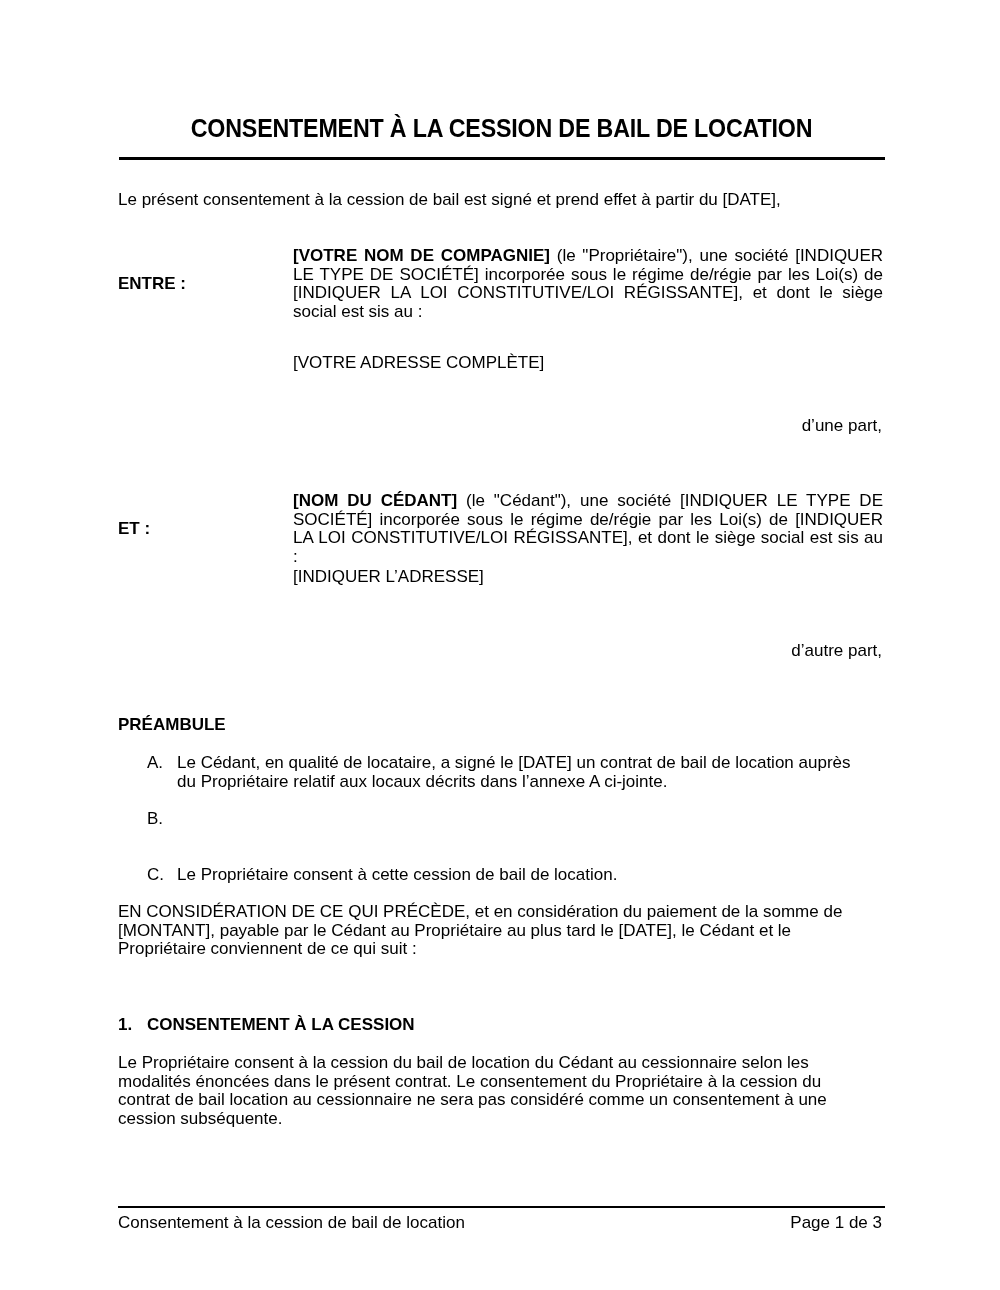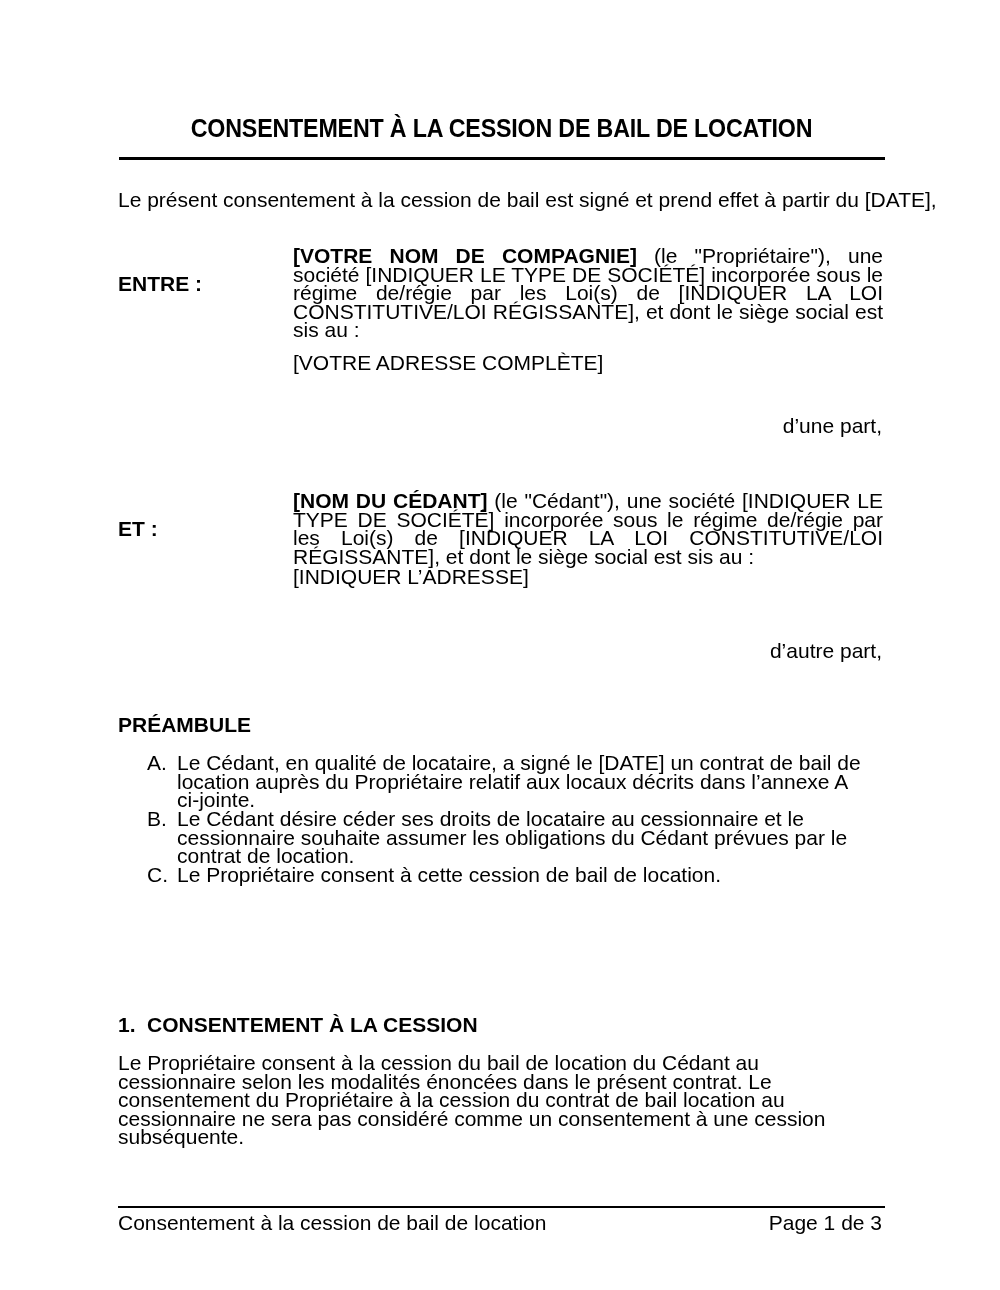--- a/index.html
+++ b/index.html
@@ -2,21 +2,21 @@
 <html><head>
   <meta charset="utf-8">
   <style>
     html, body { margin: 0; padding: 0; background: #ffffff; }
     body { width: 1000px; height: 1290px; position: relative; overflow: hidden;
            font-family: "Liberation Sans", sans-serif; color: #000; }
     .page { position: absolute; left: 0; top: 0; width: 1000px; height: 1290px; }
     .title { position: absolute; left: 118px; width: 767px; top: 114px; text-align: center;
              font-weight: bold; font-size: 25px; letter-spacing: -0.2px; transform: scaleX(0.93); transform-origin: center; white-space: nowrap; }
     .title-rule { position: absolute; left: 119px; width: 766px; top: 157px; height: 3px; background: #000; }
-    .p { position: absolute; font-size: 21px; line-height: 18.5px; }
+    .p { position: absolute; font-size: 17px; line-height: 18.5px; }
     .intro { left: 118px; top: 191px; white-space: nowrap; }
     .party-label { left: 118px; font-weight: bold; margin-top: 28px; }
     .party-text { left: 293px; width: 590px; text-align: justify; }
     .party-text b { font-weight: bold; }
     .addr { left: 293px; white-space: nowrap; }
     .part { right: 118px; text-align: right; white-space: nowrap; }
     .section-head { left: 118px; font-weight: bold; white-space: nowrap; }
     .list-letter { left: 147px; }
     .list-text { left: 177px; width: 690px; }
     .body-text { left: 118px; width: 770px; }
@@ -48,25 +48,25 @@
   </div>
   <div class="p addr" style="top:568px;">[INDIQUER L’ADRESSE]</div>
   <div class="p part" style="top:642px;">d’autre part,</div>
 
   <div class="p section-head" style="top:716px;">PRÉAMBULE</div>
 
   <div class="p list-letter" style="top:754px;">A.</div>
   <div class="p list-text" style="top:754px;">Le Cédant, en qualité de locataire, a signé le [DATE] un contrat de bail de location auprès du Propriétaire relatif aux locaux décrits dans l’annexe A ci-jointe.</div>
 
   <div class="p list-letter" style="top:810px;">B.</div>
-  <div class="p list-text" style="top:810px;">Le Cédant désire céder ses droits de locataire au cessionnaire et le cessionnaire souhaite assumer les obligations du Cédant prévues par le contrat de location.</div>
 
   <div class="p list-letter" style="top:866px;">C.</div>
   <div class="p list-text" style="top:866px;">Le Propriétaire consent à cette cession de bail de location.</div>
 
+  <div class="p body-text" style="top:903px; width:735px;">EN CONSIDÉRATION DE CE QUI PRÉCÈDE, et en considération du paiement de la somme de [MONTANT], payable par le Cédant au Propriétaire au plus tard le [DATE], le Cédant et le Propriétaire conviennent de ce qui suit :</div>
 
   <div class="p num" style="top:1016px;">1.</div>
   <div class="p section-head" style="top:1016px; left:147px;">CONSENTEMENT À LA CESSION</div>
   <div class="p body-text" style="top:1054px; width:745px;">Le Propriétaire consent à la cession du bail de location du Cédant au cessionnaire selon les modalités énoncées dans le présent contrat. Le consentement du Propriétaire à la cession du contrat de bail location au cessionnaire ne sera pas considéré comme un consentement à une cession subséquente.</div>
 
   <div class="footer-rule"></div>
   <div class="p footer-left">Consentement à la cession de bail de location</div>
   <div class="p footer-right">Page 1 de 3</div>
 
 </div>

